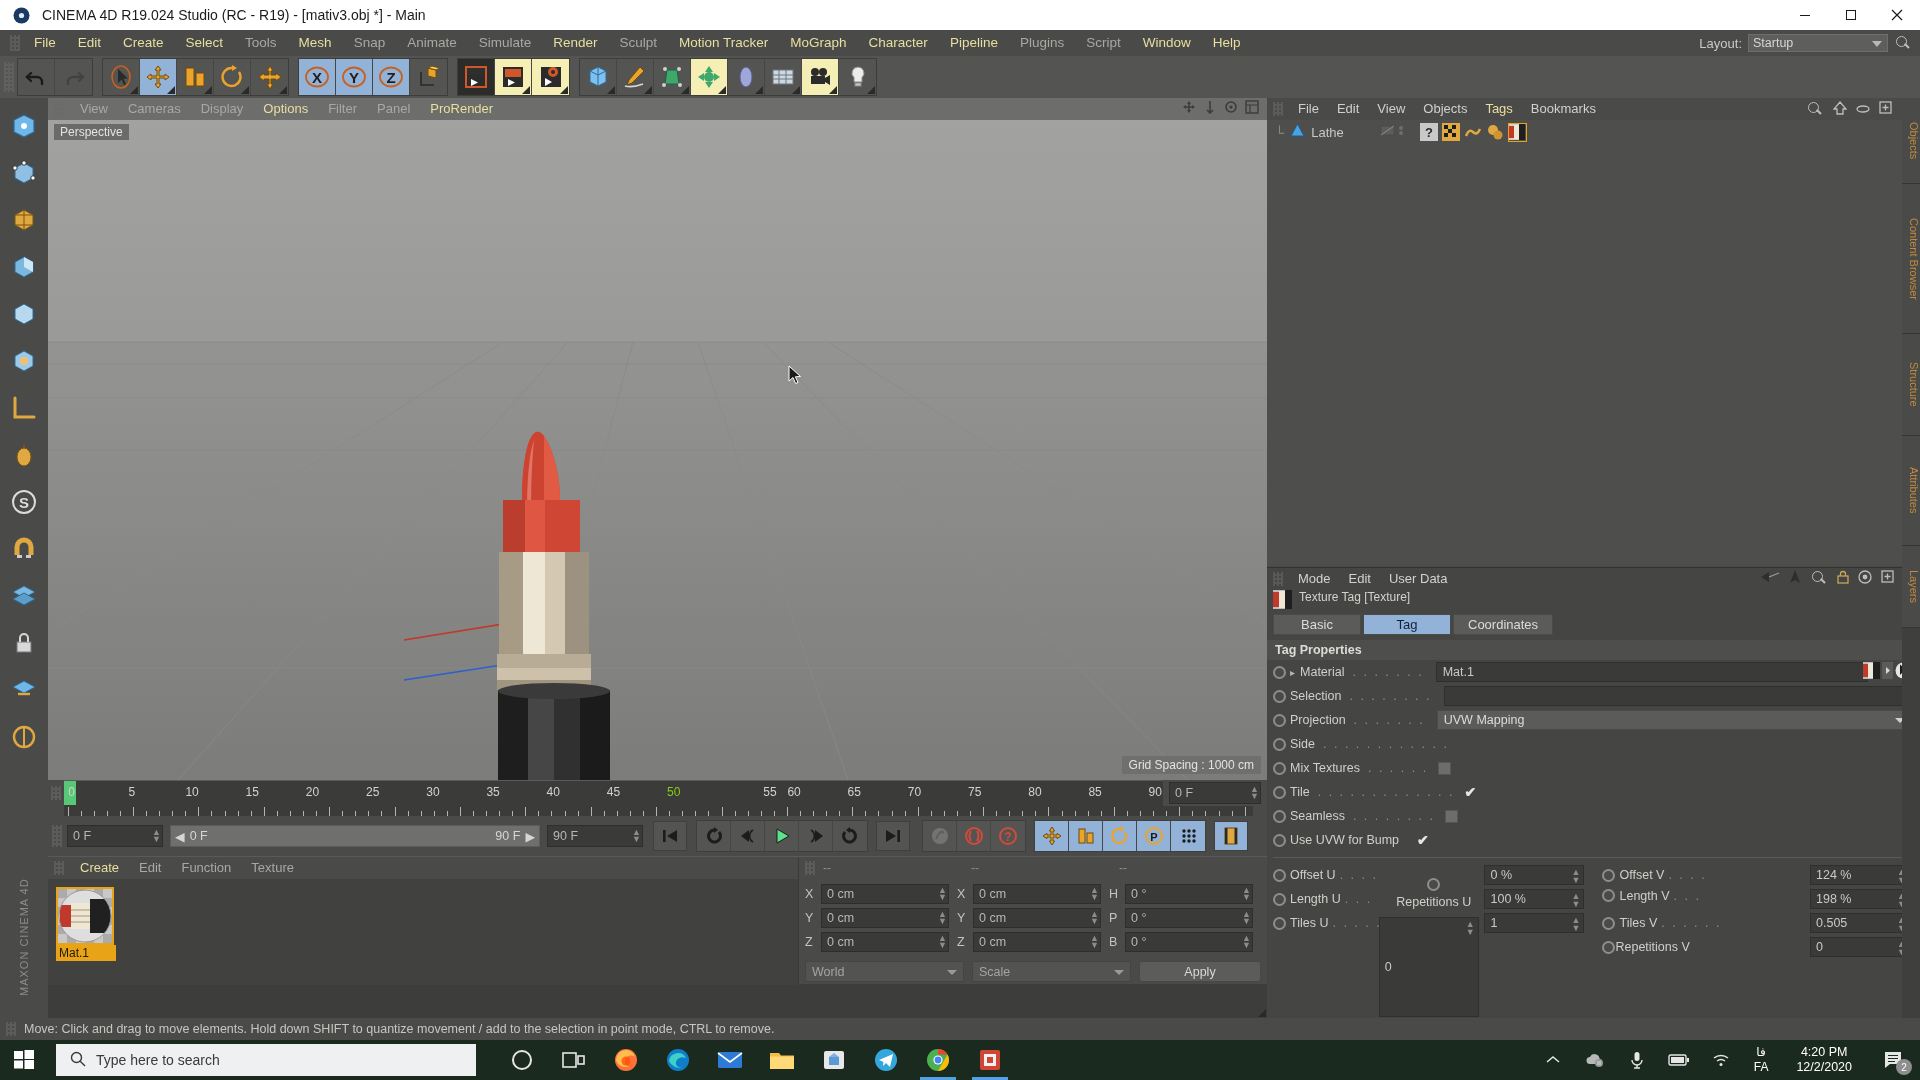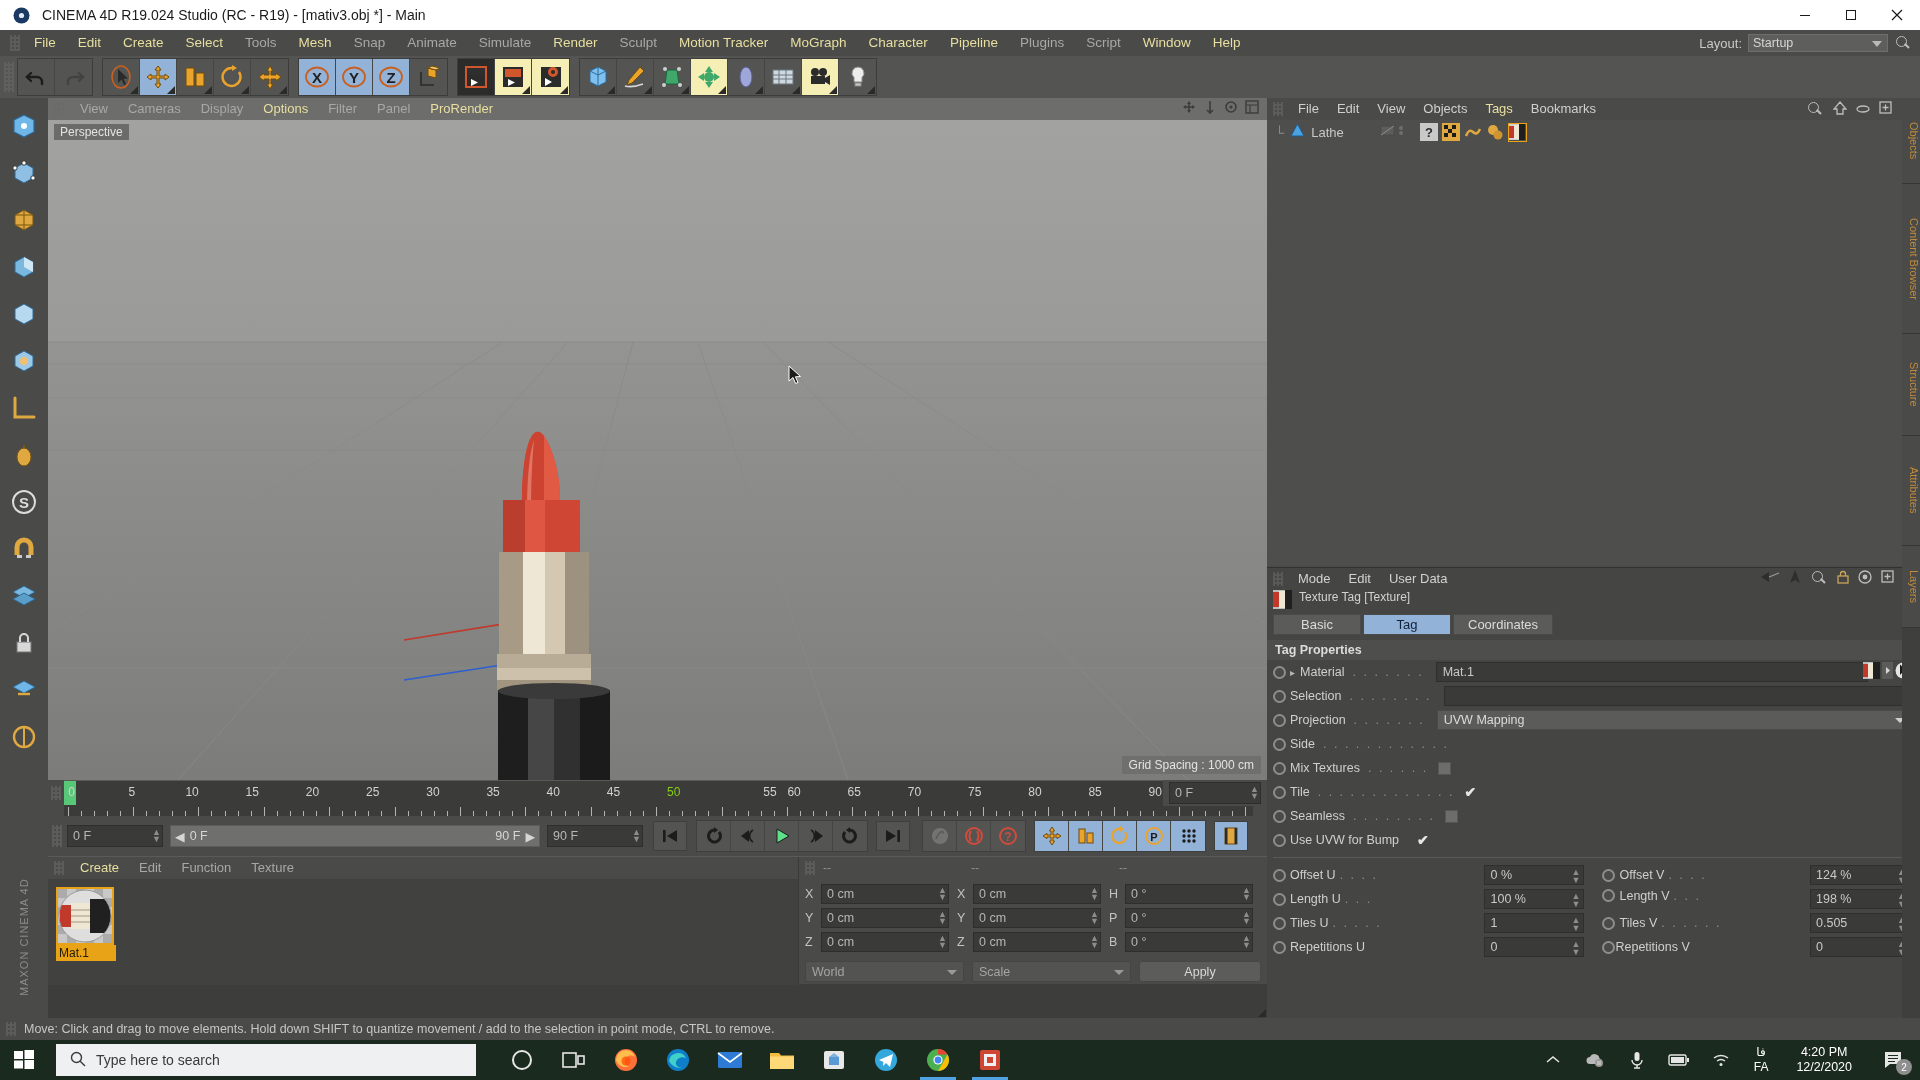--- a/index.html
+++ b/index.html
@@ -1284,21 +1284,21 @@
                 <span class="dot"></span>
                 <span class="alabel" style="white-space: nowrap;">Tiles V</span>
                 <span style="color: rgb(141, 141, 139); font-size: 12.5px; letter-spacing: 2px; flex: 1 1 0%; overflow: hidden; white-space: nowrap;">. . . . . .</span>
                 <div class="num" style="width: 100px; flex: 0 0 100px; margin-right: 10px;">
                   <span>0.505</span>
                   <span class="sp">▲<br>▼</span>
                 </div>
               </div>
             </div>
             <div class="arow">
-              <div style="display: flex; align-items: center; gap: 4px; width: 50%;">
+              <div style="display: flex; align-items: center; gap: 4px; width: 50%; flex-direction: column;">
                 <span class="dot"></span>
                 <span class="alabel" style="white-space: nowrap;">Repetitions U</span>
                 <span style="color: rgb(141, 141, 139); font-size: 12.5px; letter-spacing: 2px; flex: 1 1 0%; overflow: hidden; white-space: nowrap;"></span>
                 <div class="num" style="width: 100px; flex: 0 0 100px; margin-right: 10px;">
                   <span>0</span>
                   <span class="sp">▲<br>▼</span>
                 </div>
               </div>
               <div style="display: flex; align-items: center; gap: 0; width: 50%; padding-left: 4px;">
                 <span class="dot"></span>

